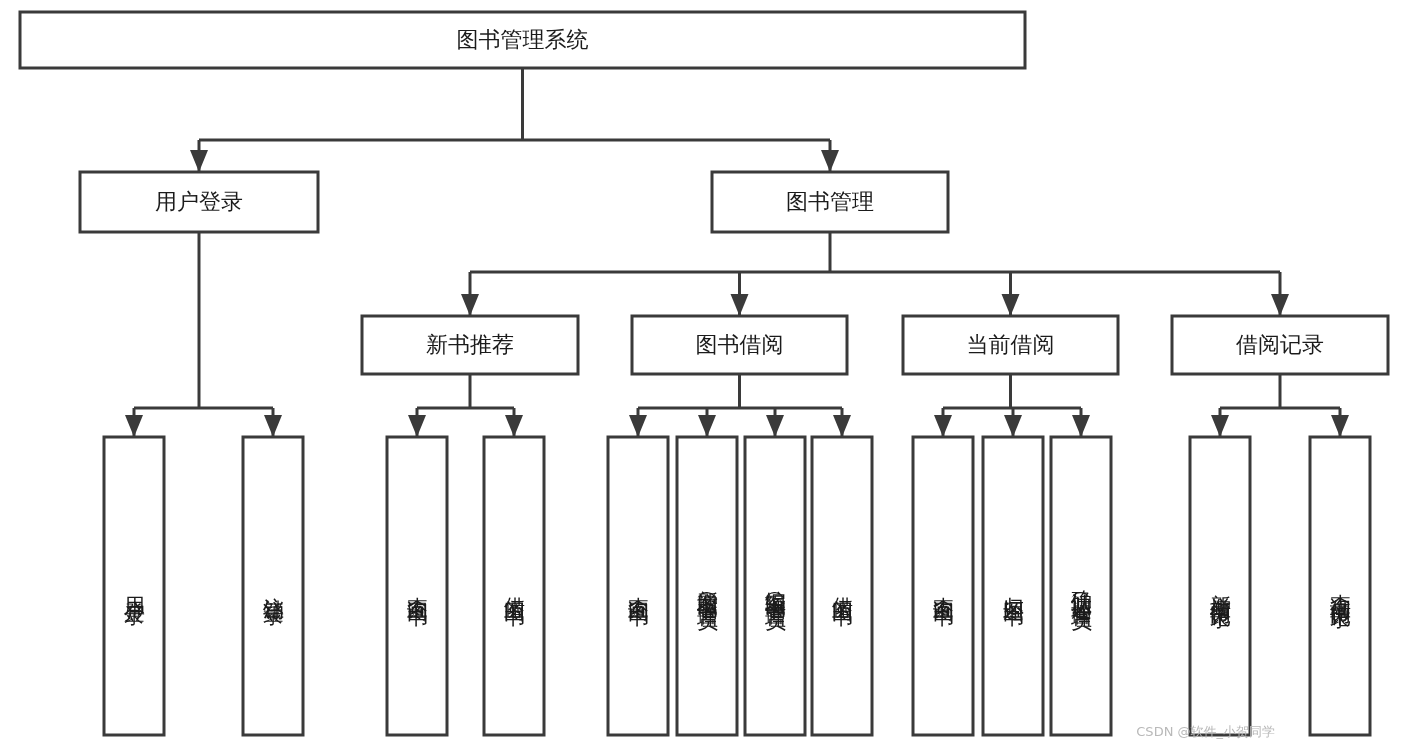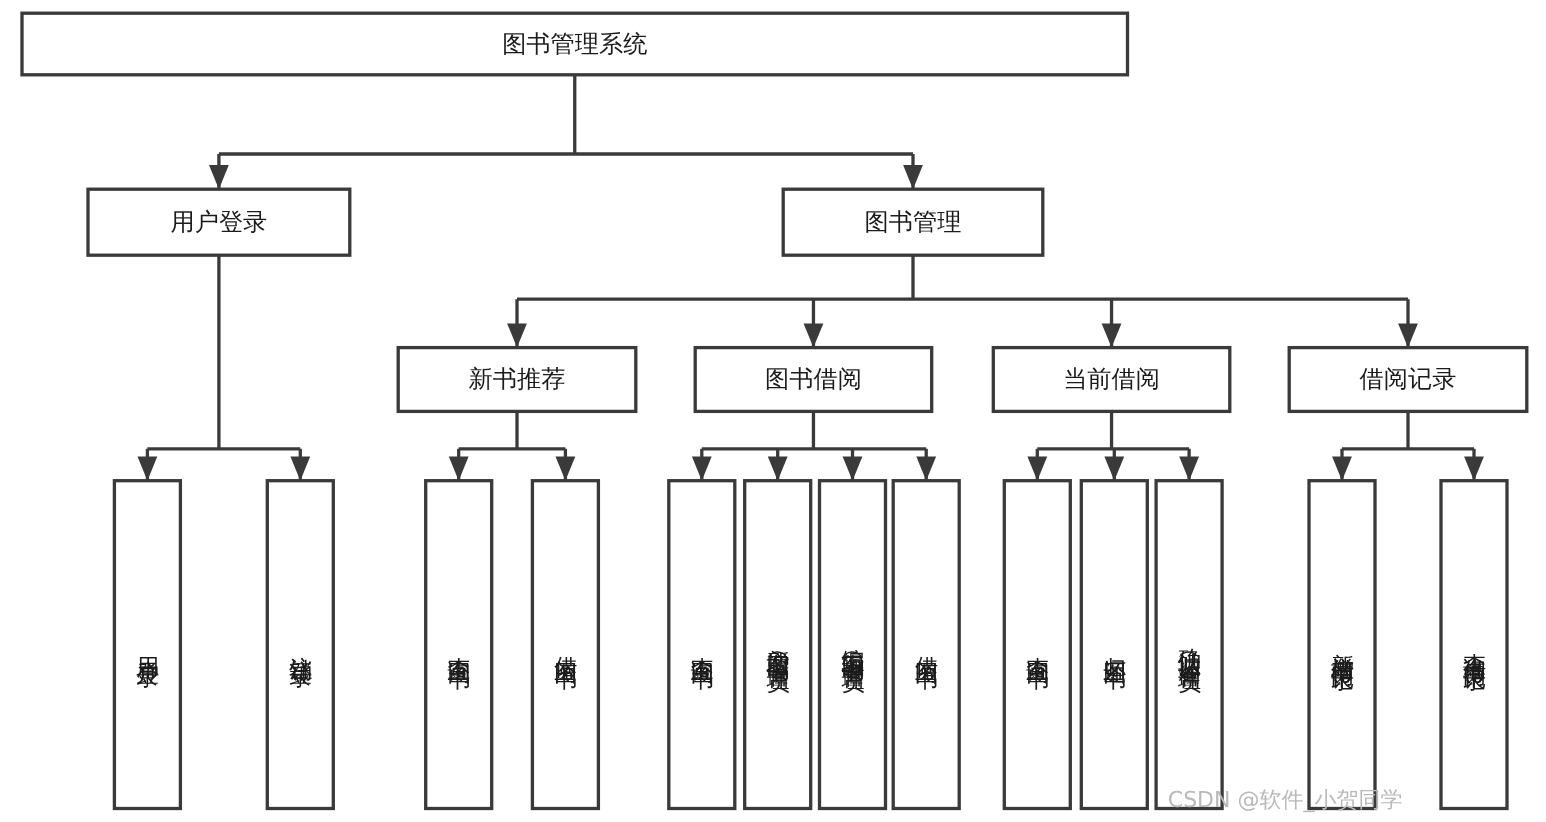--- a/index.html
+++ b/index.html
@@ -59,21 +59,21 @@
     letter-spacing: 3px;
     white-space: nowrap;
     text-align: center;
     pointer-events: none;
   }
   .watermark {
     position: absolute;
     right: 10px;
     bottom: 6px;
     font-family: "DejaVu Sans", "Liberation Sans", sans-serif;
-    font-size: 20px;
+    font-size: 13px;
     color: #b9b9b9;
     white-space: nowrap;
     user-select: none;
   }
 </style>
 </head>
 <body>
 
 <div id="chart-root">
   <svg class="flow" viewBox="0 0 1405 747">

